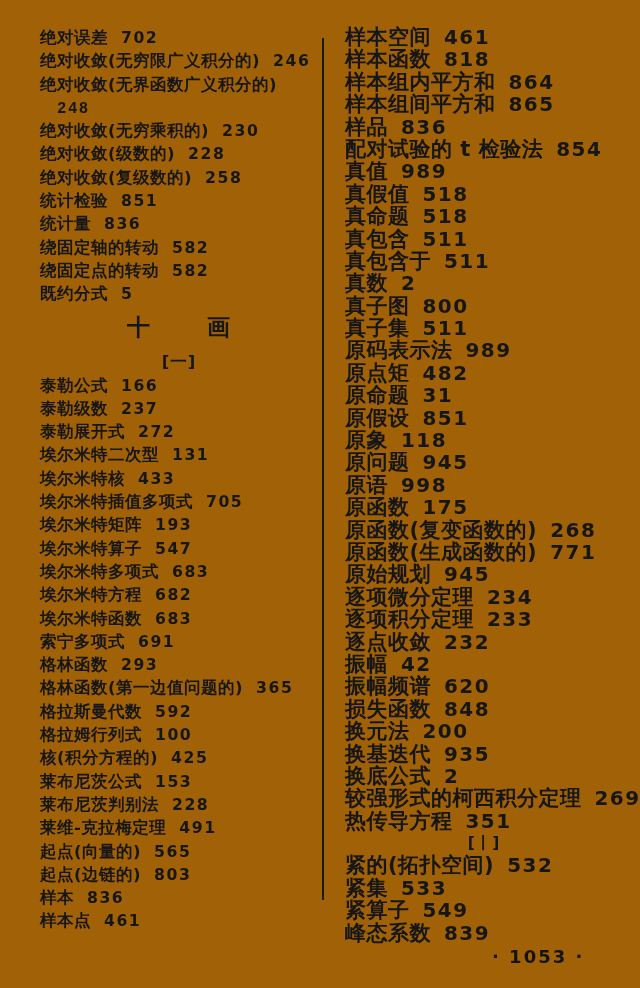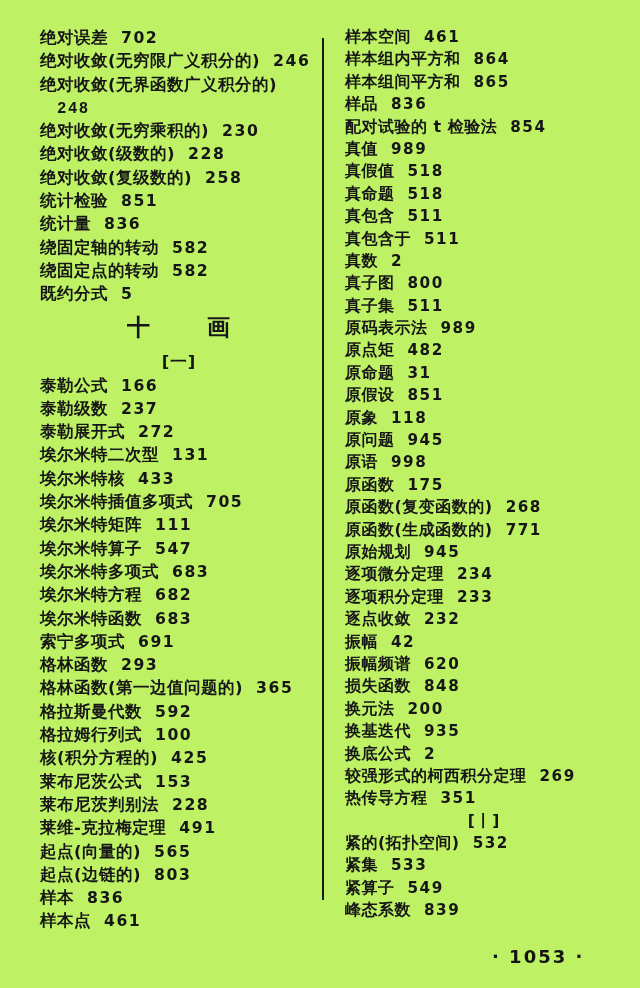--- a/index.html
+++ b/index.html
@@ -4,40 +4,40 @@
 <style>
   html, body { margin: 0; padding: 0; }
   body {
     width: 640px; height: 988px;
     background: #f6f6f4;
     font-family: "DejaVu Sans", "Liberation Sans", sans-serif;
   }
   .page {
     position: relative;
     width: 640px; height: 988px;
-    background: #bef264;
+    background: #a16207;
     color: #161616;
     overflow: hidden;
   }
   .divider {
     position: absolute;
     left: 322px; top: 38px;
     width: 2px; height: 862px;
     background: #1b1b1b;
   }
   .col { position: absolute; top: 26px; }
   .col.left  { left: 40px;  width: 278px; }
   .col.right { left: 345px; width: 278px; }
 
   .row {
     white-space: nowrap;
     font-weight: 700;
   }
   .left .row  { font-size: 16.5px; line-height: 23.3px; height: 23.3px; }
-  .right .row { font-size: 16px; line-height: 22.4px; height: 22.4px; }
+  .right .row { font-size: 21px; line-height: 22.4px; height: 22.4px; }
 
   .row .term { letter-spacing: 0.5px; }
   .row .pg {
     margin-left: 13px;
     letter-spacing: 1.5px;
     font-size: 95%;
   }
   .row.cont { padding-left: 17px; }
   .row.cont .pg { margin-left: 0; font-family: Liberation Mono, monospace; }
 
@@ -92,41 +92,42 @@
         <span>十</span>
         <span>画</span>
       </div>
       <div class="sub">[一]</div>
       <div class="row"><span class="term">泰勒公式</span><span class="pg">166</span></div>
       <div class="row"><span class="term">泰勒级数</span><span class="pg">237</span></div>
       <div class="row"><span class="term">泰勒展开式</span><span class="pg">272</span></div>
       <div class="row"><span class="term">埃尔米特二次型</span><span class="pg">131</span></div>
       <div class="row"><span class="term">埃尔米特核</span><span class="pg">433</span></div>
       <div class="row"><span class="term">埃尔米特插值多项式</span><span class="pg">705</span></div>
-      <div class="row"><span class="term">埃尔米特矩阵</span><span class="pg">111</span></div>
+      <div class="row"><span class="term">埃尔米特矩阵</span><span class="pg">193</span></div>
       <div class="row"><span class="term">埃尔米特算子</span><span class="pg">547</span></div>
       <div class="row"><span class="term">埃尔米特多项式</span><span class="pg">683</span></div>
       <div class="row"><span class="term">埃尔米特方程</span><span class="pg">682</span></div>
       <div class="row"><span class="term">埃尔米特函数</span><span class="pg">683</span></div>
       <div class="row"><span class="term">索宁多项式</span><span class="pg">691</span></div>
       <div class="row"><span class="term">格林函数</span><span class="pg">293</span></div>
       <div class="row"><span class="term">格林函数(第一边值问题的)</span><span class="pg">365</span></div>
       <div class="row"><span class="term">格拉斯曼代数</span><span class="pg">592</span></div>
       <div class="row"><span class="term">格拉姆行列式</span><span class="pg">100</span></div>
       <div class="row"><span class="term">核(积分方程的)</span><span class="pg">425</span></div>
       <div class="row"><span class="term">莱布尼茨公式</span><span class="pg">153</span></div>
       <div class="row"><span class="term">莱布尼茨判别法</span><span class="pg">228</span></div>
       <div class="row"><span class="term">莱维-克拉梅定理</span><span class="pg">491</span></div>
       <div class="row"><span class="term">起点(向量的)</span><span class="pg">565</span></div>
       <div class="row"><span class="term">起点(边链的)</span><span class="pg">803</span></div>
       <div class="row"><span class="term">样本</span><span class="pg">836</span></div>
       <div class="row"><span class="term">样本点</span><span class="pg">461</span></div>
     </div>
   <div class="col right">
       <div class="row"><span class="term">样本空间</span><span class="pg">461</span></div>
+      <div class="row"><span class="term">样本函数</span><span class="pg">818</span></div>
       <div class="row"><span class="term">样本组内平方和</span><span class="pg">864</span></div>
       <div class="row"><span class="term">样本组间平方和</span><span class="pg">865</span></div>
       <div class="row"><span class="term">样品</span><span class="pg">836</span></div>
       <div class="row"><span class="term">配对试验的 t 检验法</span><span class="pg">854</span></div>
       <div class="row"><span class="term">真值</span><span class="pg">989</span></div>
       <div class="row"><span class="term">真假值</span><span class="pg">518</span></div>
       <div class="row"><span class="term">真命题</span><span class="pg">518</span></div>
       <div class="row"><span class="term">真包含</span><span class="pg">511</span></div>
       <div class="row"><span class="term">真包含于</span><span class="pg">511</span></div>
       <div class="row"><span class="term">真数</span><span class="pg">2</span></div>

